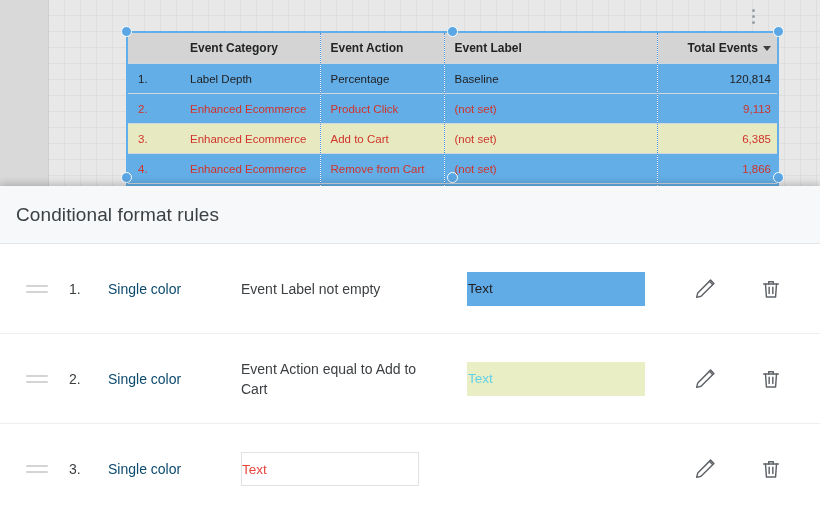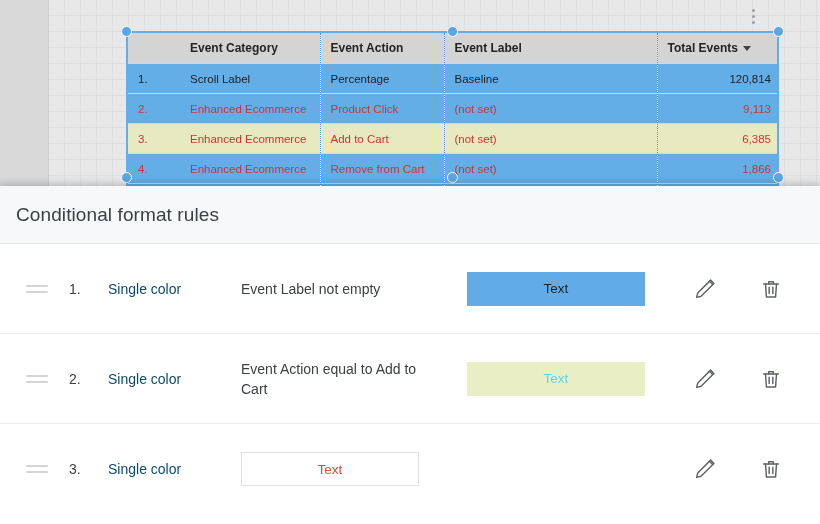--- a/index.html
+++ b/index.html
@@ -99,21 +99,21 @@
   }
   .ga-table thead th {
     background: #d4d4d4;
     color: #222426;
     font-weight: bold;
     font-size: 12px;
     height: 30px;
     border-right: 1px dotted #4a90d9;
   }
   .ga-table thead th.c-idx { border-right: none; background: #d4d4d4; }
-  .ga-table thead th.c-tot { border-right: none; }
+  .ga-table thead th.c-tot { border-right: none; text-align: right; }
   .ga-table tbody tr { background: #63aee6; }
   .ga-table tbody tr.hl { background: #e7e9c0; }
   .ga-table tbody td {
     color: #202124;
     border-top: 1px solid #cfd8dd;
     border-right: 1px dotted #4a90d9;
   }
   .ga-table tbody td.c-idx { border-right: none; }
   .ga-table tbody td.c-tot { border-right: none; text-align: right; }
   .ga-table tbody tr.red td { color: #d0342c; }
@@ -221,21 +221,20 @@
     color: #3c4043;
     line-height: 20px;
     padding-right: 24px;
     box-sizing: border-box;
   }
   .rule-preview {
     flex: 0 0 178px;
     height: 34px;
     display: flex;
     align-items: center;
-    justify-content: center;
     font-size: 13.5px;
     box-sizing: border-box;
   }
   .rule-actions {
     flex: 1 1 auto;
     display: flex;
     align-items: center;
     justify-content: flex-end;
     gap: 40px;
     padding-right: 18px;
@@ -277,21 +276,21 @@
           <th class="c-idx"></th>
           <th>Event Category</th>
           <th>Event Action</th>
           <th>Event Label</th>
           <th class="c-tot"><span>Total Events</span><span class="sort-caret"></span></th>
         </tr>
       </thead>
       <tbody id="table-body">
           <tr class="">
             <td class="c-idx">1.</td>
-            <td>Scroll Label</td>
+            <td>Label Depth</td>
             <td>Percentage</td>
             <td>Baseline</td>
             <td class="c-tot">120,814</td>
           </tr>
           <tr class="red">
             <td class="c-idx">2.</td>
             <td>Enhanced Ecommerce</td>
             <td>Product Click</td>
             <td>(not set)</td>
             <td class="c-tot">9,113</td>

